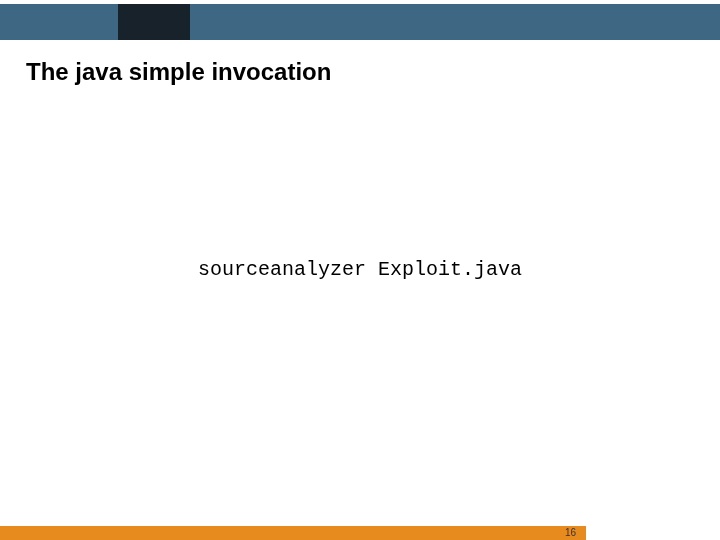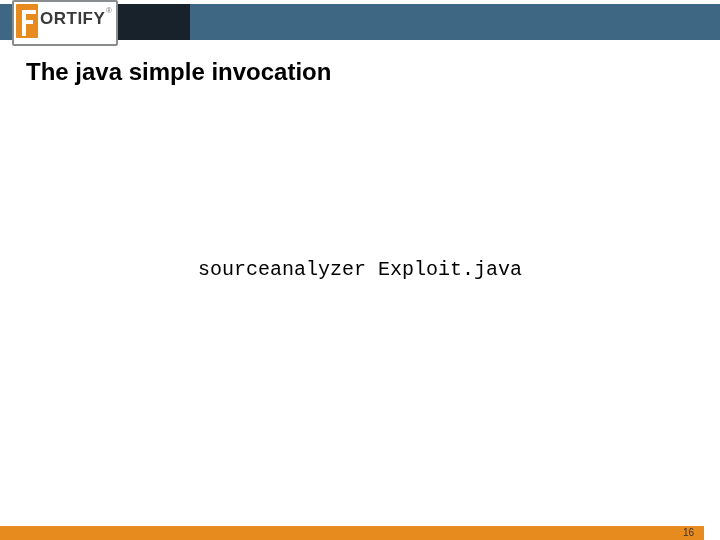--- a/index.html
+++ b/index.html
@@ -119,48 +119,39 @@
     font-size: 20px;
     color: #000000;
     white-space: pre;
   }
 
   
   .footer-orange {
     position: absolute;
     left: 0;
     bottom: 0;
-    width: 704px;
+    width: 586px;
     height: 14px;
     background: #e78b1e;
   }
   .page-num {
     position: absolute;
     right: 10px;
     bottom: 2px;
     font-size: 10px;
     color: #333333;
   }
 </style>
 </head>
 <body>
 
 <div class="header-band">
   <div class="header-blue"></div>
   <div class="header-dark"></div>
 
-  <div class="logo-box">
-    <div class="logo-inner-orange">
-      <div class="logo-f-vert"></div>
-      <div class="logo-f-top"></div>
-      <div class="logo-f-mid"></div>
-    </div>
-    <span class="logo-text">ORTIFY</span>
-    <span class="logo-reg">®</span>
-  </div>
 </div>
 
 <div class="slide-title">The java simple invocation</div>
 
 <div class="code-line">sourceanalyzer Exploit.java</div>
 
 <div class="footer-orange">
   <span class="page-num">16</span>
 </div>
 

